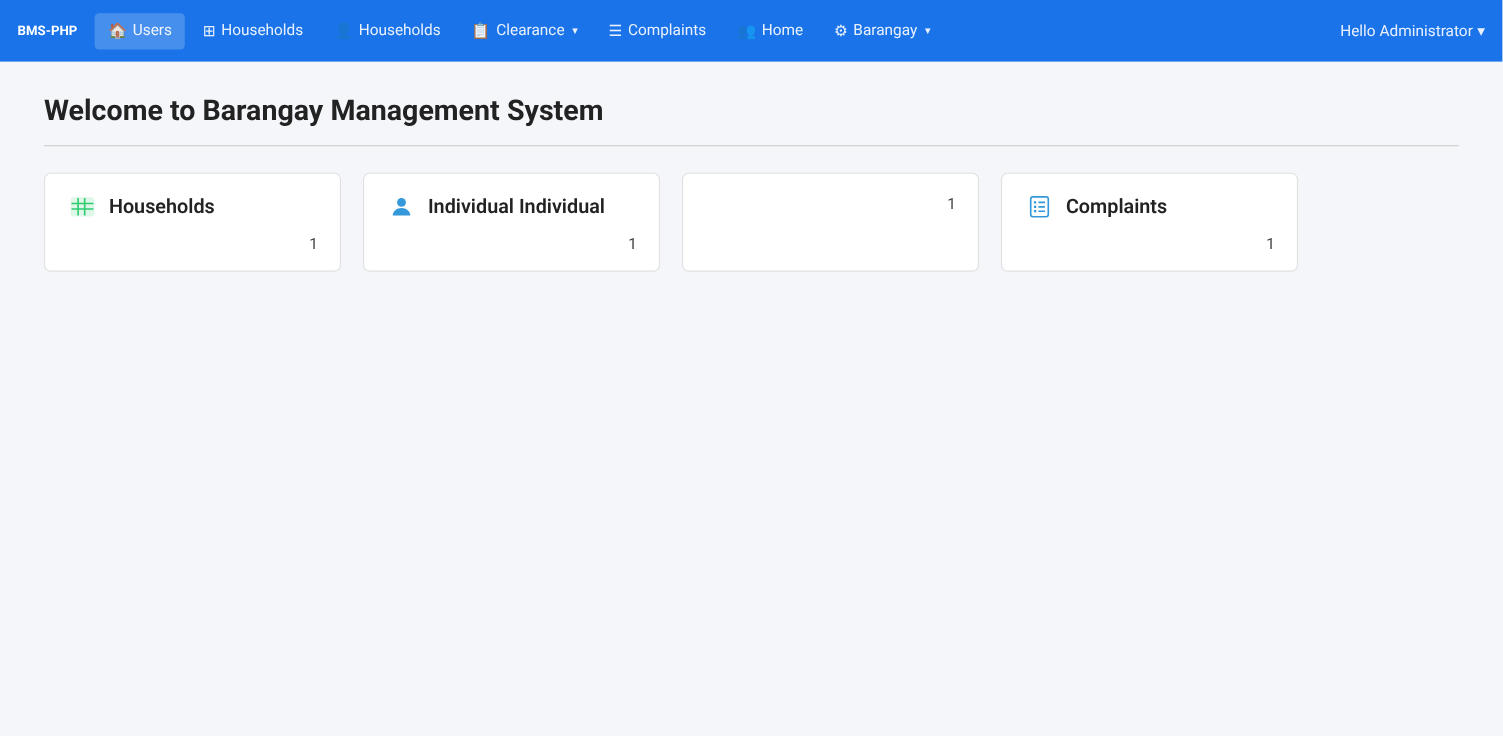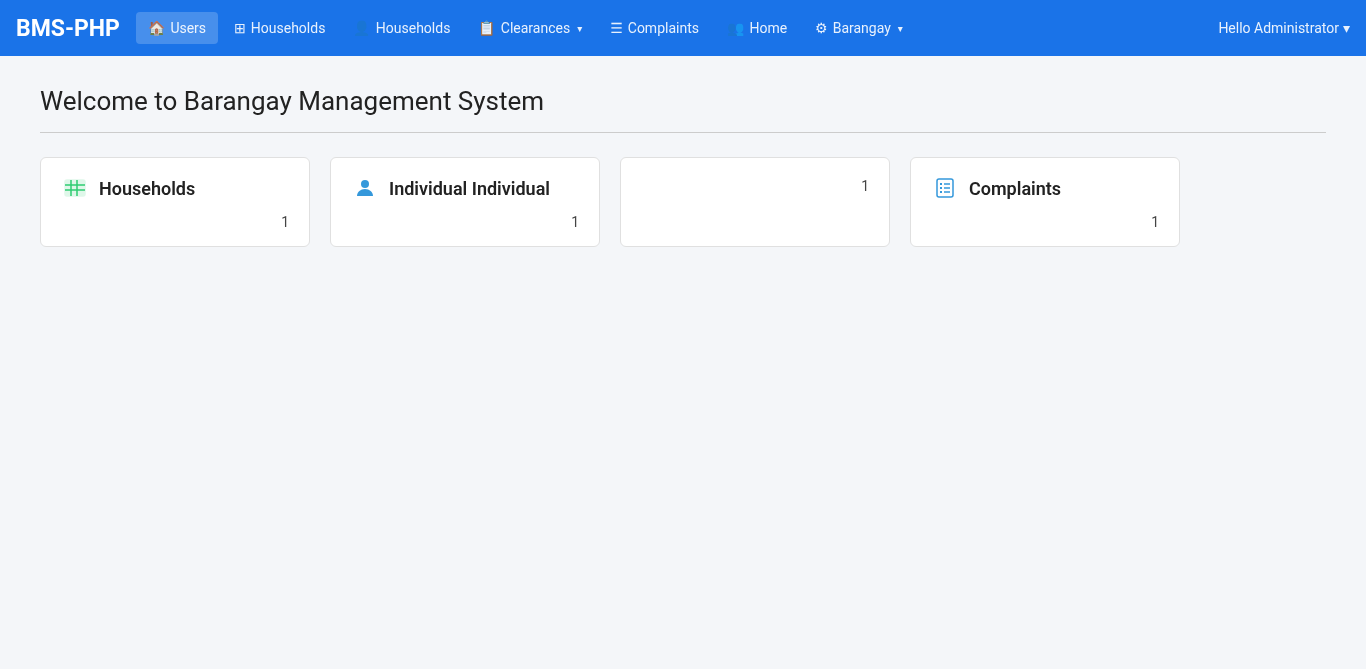--- a/index.html
+++ b/index.html
@@ -15,21 +15,21 @@
       justify-content: space-between;
     }
     .navbar-left {
       display: flex;
       align-items: center;
       gap: 4px;
     }
     .navbar-brand {
       color: white;
       font-weight: 700;
-      font-size: 23px;
+      font-size: 12px;
       margin-right: 12px;
       text-decoration: none;
     }
     .nav-item {
       color: rgba(255,255,255,0.9);
       font-size: 14px;
       padding: 8px 12px;
       display: flex;
       align-items: center;
       gap: 5px;
@@ -49,21 +49,21 @@
       gap: 4px;
       cursor: pointer;
     }
 
     
     .main-content {
       padding: 30px 40px;
     }
     .page-title {
       font-size: 26px;
-      font-weight: 400;
+      font-weight: 700;
       color: #222;
       margin-bottom: 16px;
     }
     .divider {
       border: none;
       border-top: 1px solid #ccc;
       margin-bottom: 24px;
     }
 
     
@@ -143,21 +143,21 @@
       <span>Households</span>
     </a>
 
     <a class="nav-item">
       <span class="nav-icon">👤</span>
       <span>Households</span>
     </a>
 
     <a class="nav-item">
       <span class="nav-icon">📋</span>
-      <span>Clearances</span>
+      <span>Clearance</span>
       <span class="dropdown-arrow">▾</span>
     </a>
 
     <a class="nav-item">
       <span class="nav-icon">☰</span>
       <span>Complaints</span>
     </a>
 
     <a class="nav-item">
       <span class="nav-icon">👥</span>

